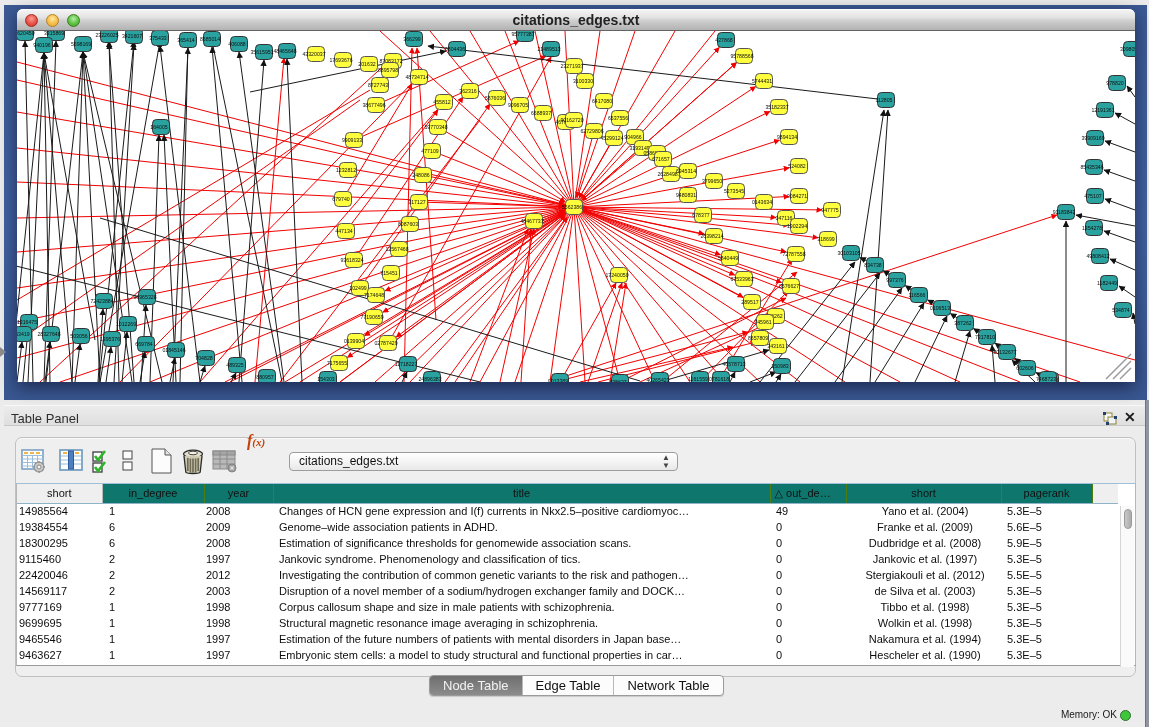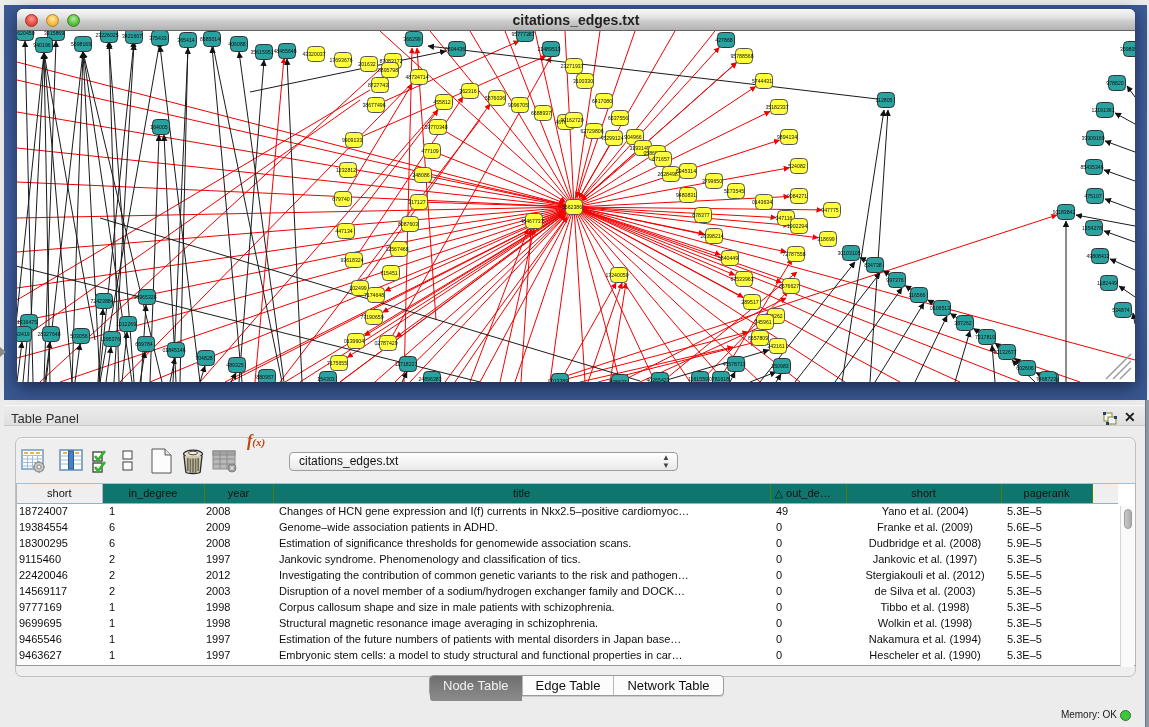--- a/index.html
+++ b/index.html
@@ -30,21 +30,21 @@
 th.c0{background:#efefef;border-right:1px solid #b9b9b9}
 th.c7{background:#efefef;border-right:none}
 td{height:16px;padding:0 0 0 3px;color:#0d0d0d;white-space:nowrap;overflow:hidden}
 td.c0{padding-left:2px}td.c1{padding-left:7px}td.c2{padding-left:2px}td.c3{padding-left:6px}td.c4{padding-left:6px}
 td.c5{text-align:center}td.c6{padding-left:6px}
 .colw0{width:85px}.colw1{width:102px}.colw2{width:69px}.colw3{width:497px}.colw4{width:76px}.colw5{width:155px}.colw6{width:91px}.colw7{width:26px}
 #vscroll{position:absolute;left:1103px;top:22px;width:14px;height:161px;background:#fafafa;border-left:1px solid #d5d5d5}
 #vthumb{position:absolute;left:2.5px;top:3px;width:8px;height:20px;background:linear-gradient(90deg,#c9c9c9,#ababab);border-radius:4px;border:1px solid #9a9a9a}
 
 #tabs{position:absolute;left:429px;top:675px;height:21px;border:1px solid #9b9b9b;border-radius:4px;background:#fcfcfc;box-shadow:0 1px 1px rgba(0,0,0,.15)}
-.tab{display:inline-block;height:25px;line-height:19px;font-size:13px;padding:0 13px;color:#111;vertical-align:top}
+.tab{display:inline-block;height:19px;line-height:19px;font-size:13px;padding:0 13px;color:#111;vertical-align:top}
 #tab1{background:linear-gradient(180deg,#6f6f6f,#8c8c8c);color:#f2f2f2;border-radius:3px 0 0 3px}
 .tsep{display:inline-block;width:1px;height:19px;background:#b9b9b9;vertical-align:top}
 #memo{position:absolute;left:0;top:709px;width:1117px;text-align:right;font-size:10px;color:#1a1a1a}
 #memdot{position:absolute;left:1120px;top:710px;width:11px;height:11px;border-radius:50%;background:#3fc73c;border:1px solid #2e6e2a}
 </style></head><body>
 <div id="stage">
 <div id="bluebg"></div>
 <div id="win">
  <div id="canvas">
         <svg width="1118" height="351" viewBox="17 31 1118 351" style="position:absolute;left:0;top:0;background:#fff">
@@ -605,21 +605,21 @@
             <th class="c0">short</th>
             <th>in_degree</th>
             <th>year</th>
             <th>title</th>
             <th style="text-align:left;padding-left:4px">△ out_de…</th>
             <th>short</th>
             <th>pagerank</th>
             <th class="c7"></th>
           </tr>
 <tr>
-            <td class="c0">18724007</td>
+            <td class="c0">14985564</td>
             <td class="c1">1</td>
             <td class="c2">2008</td>
             <td class="c3">Changes of HCN gene expression and I(f) currents in Nkx2.5–positive cardiomyoc…</td>
             <td class="c4">49</td>
             <td class="c5">Yano et al. (2004)</td>
             <td class="c6">5.3E–5</td>
             <td class="c7"></td>
           </tr>
 <tr>
             <td class="c0">19384554</td>

